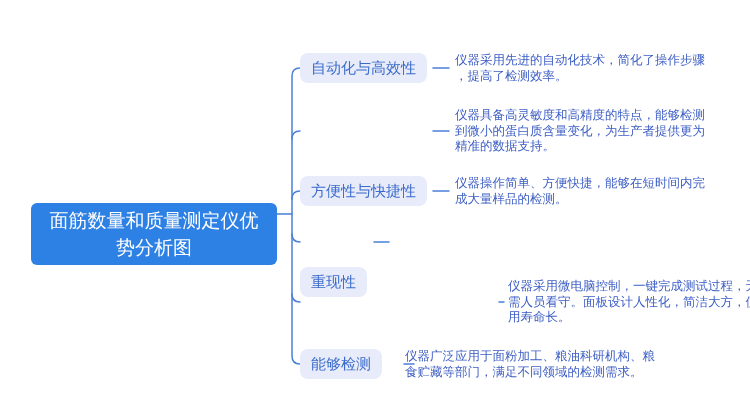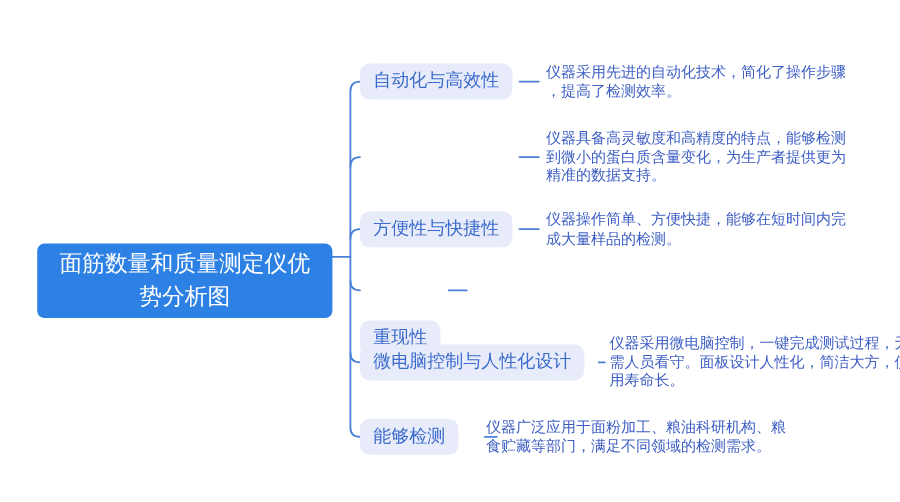--- a/index.html
+++ b/index.html
@@ -69,21 +69,20 @@
     <path d="M404 364 L414 364" stroke="#4a80d8" stroke-width="1.5" fill="none" stroke-linecap="round"></path>
   </svg>
 
   <div class="root-node">
     <span class="root-label">面筋数量和质量测定仪优势分析图</span>
   </div>
 
   <div class="branch-node b0">自动化与高效性</div>
   <div class="branch-node b2">方便性与快捷性</div>
   <div class="branch-node b3">重现性</div>
-  <div class="branch-node b4">微电脑控制与人性化设计</div>
   <div class="branch-node b5">能够检测</div>
 
   <div class="leaf-text l0">仪器采用先进的自动化技术，简化了操作步骤
 ，提高了检测效率。</div>
   <div class="leaf-text l1">仪器具备高灵敏度和高精度的特点，能够检测
 到微小的蛋白质含量变化，为生产者提供更为
 精准的数据支持。</div>
   <div class="leaf-text l2">仪器操作简单、方便快捷，能够在短时间内完
 成大量样品的检测。</div>
   <div class="leaf-text l4">仪器采用微电脑控制，一键完成测试过程，无

